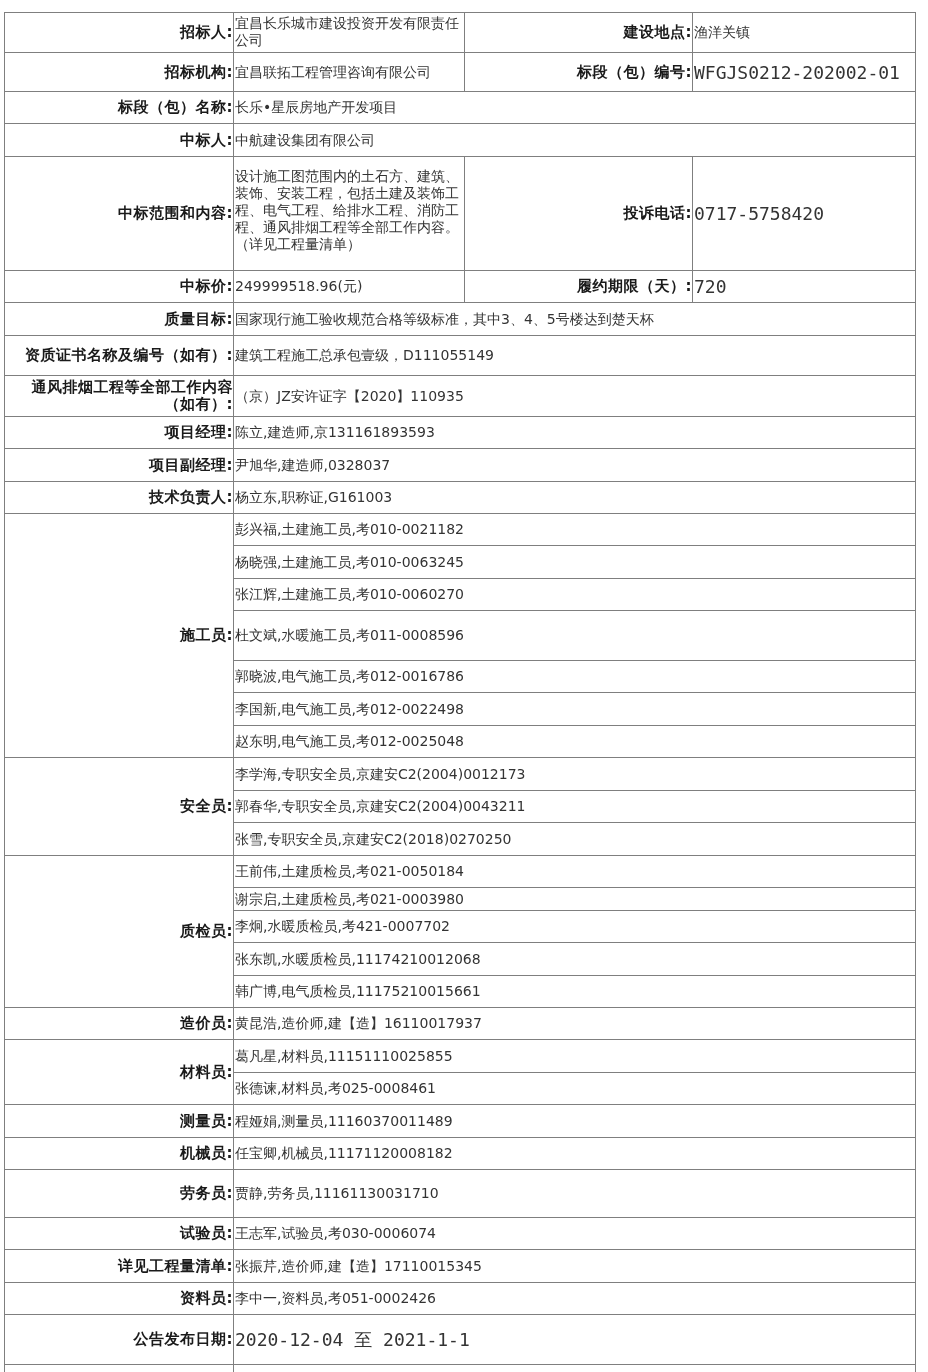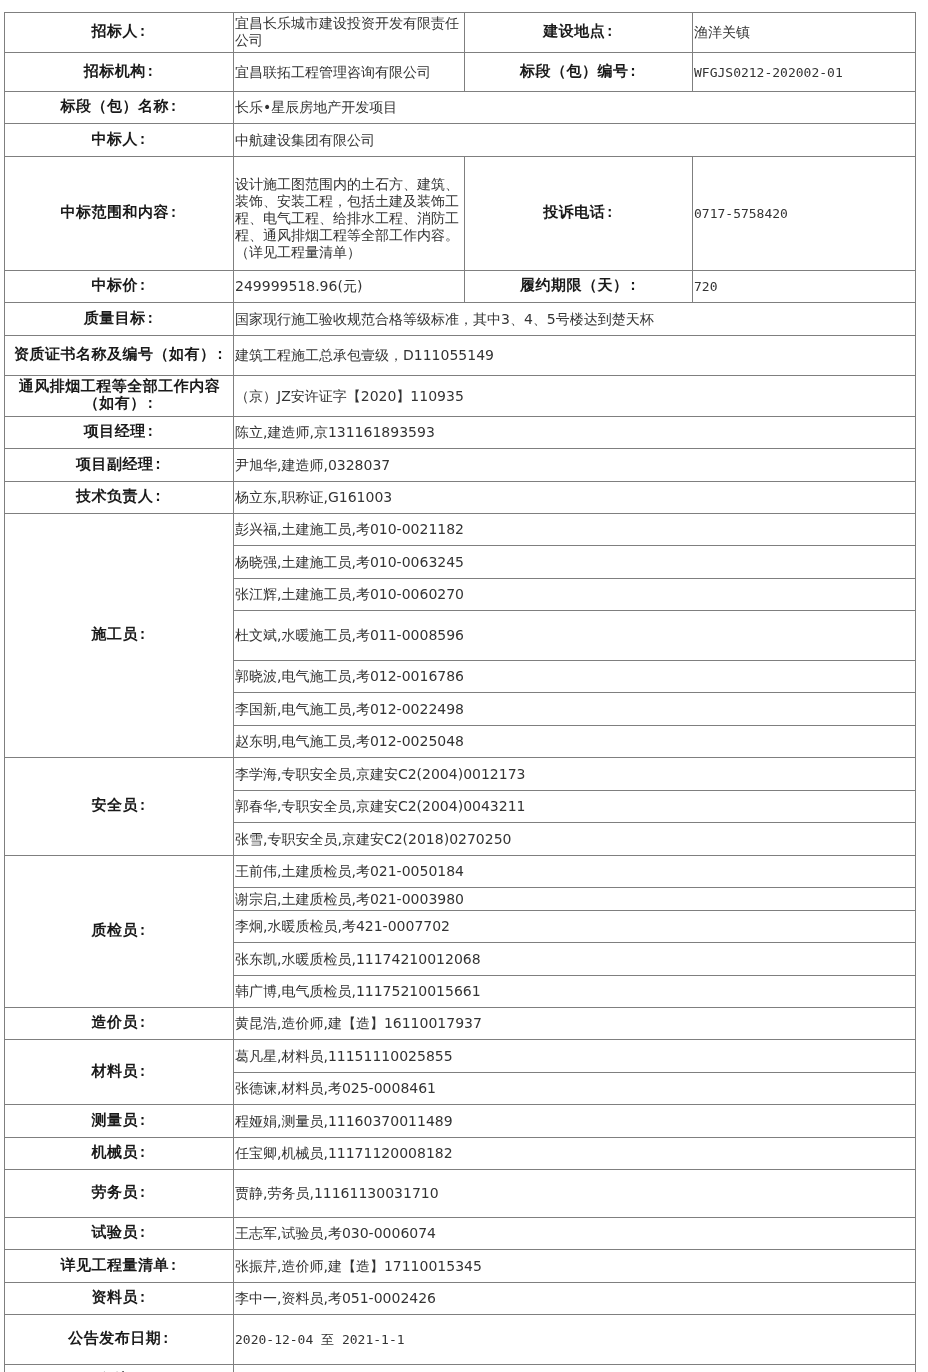--- a/index.html
+++ b/index.html
@@ -13,29 +13,28 @@
     font-size: 14px;
   }
   table.info td {
     border: 1px solid #7f7f7f;
     padding: 0 0 0 1px;
     vertical-align: middle;
     line-height: 17px;
     overflow: hidden;
   }
   td.lbl {
-    text-align: center;
+    text-align: right;
     font-weight: bold;
     color: #1a1a1a;
     font-size: 15px;
     letter-spacing: 0.5px;
-    font-family: Liberation Mono, monospace;
   }
   td.val { text-align: left; color: #333; }
-  .mono { font-family: "DejaVu Sans Mono", "Liberation Mono", monospace; font-size: 13px; }
+  .mono { font-family: "DejaVu Sans Mono", "Liberation Mono", monospace; font-size: 18px; }
   .wrap { white-space: normal; word-break: break-all; font-family: Liberation Mono, monospace; }
 </style>
 </head>
 <body>
 
 <table class="info">
   <colgroup>
     <col style="width:229px">
     <col style="width:231px">
     <col style="width:228px">
@@ -57,21 +56,21 @@
     <tr style="height:32px">
       <td class="lbl">标段（包）名称:</td>
       <td class="val" colspan="3">长乐•星辰房地产开发项目</td>
     </tr>
     <tr style="height:33px">
       <td class="lbl">中标人:</td>
       <td class="val" colspan="3">中航建设集团有限公司</td>
     </tr>
     <tr style="height:114px">
       <td class="lbl">中标范围和内容:</td>
-      <td class="val wrap" style="vertical-align:top;padding-top:20px">设计施工图范围内的土石方、建筑、装饰、安装工程，包括土建及装饰工程、电气工程、给排水工程、消防工程、通风排烟工程等全部工作内容。（详见工程量清单）</td>
+      <td class="val wrap" style="vertical-align:top;padding-top:12px">设计施工图范围内的土石方、建筑、装饰、安装工程，包括土建及装饰工程、电气工程、给排水工程、消防工程、通风排烟工程等全部工作内容。（详见工程量清单）</td>
       <td class="lbl">投诉电话:</td>
       <td class="val mono">0717-5758420</td>
     </tr>
     <tr style="height:32px">
       <td class="lbl">中标价:</td>
       <td class="val">249999518.96(元)</td>
       <td class="lbl">履约期限（天）:</td>
       <td class="val mono">720</td>
     </tr>
     <tr style="height:33px">

